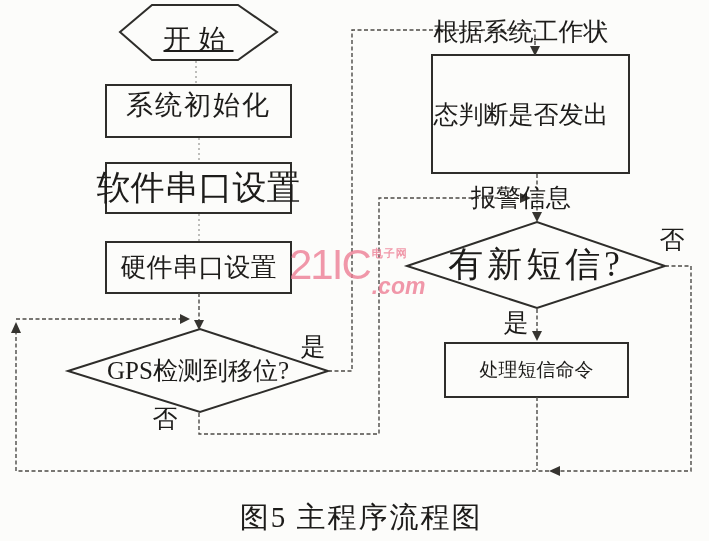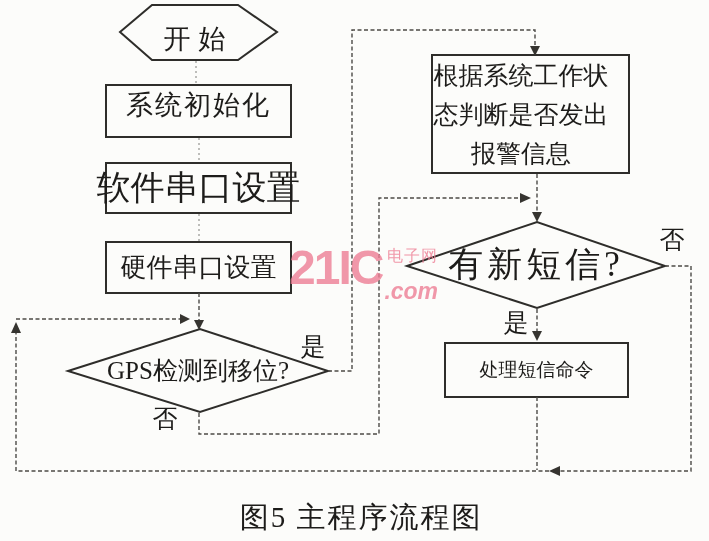--- a/index.html
+++ b/index.html
@@ -19,23 +19,23 @@
     text-align:center;white-space:nowrap;line-height:1.2;
   }
   .multiline{white-space:normal;flex-direction:column;}
   .branch{font-size:25px;}
   .caption{font-size:29px;letter-spacing:2px;font-weight:500;}
   .watermark{
     position:absolute;left:289px;top:246px;display:flex;align-items:flex-start;
     color:var(--wm-color,#ee7f95);opacity:.8;pointer-events:none;
     font-family:"Liberation Sans","DejaVu Sans",sans-serif;
   }
-  .wm-brand{font-size:48px;font-weight:bold;letter-spacing:-2px;line-height:.9;}
+  .wm-brand{font-size:42px;font-weight:normal;letter-spacing:-2px;line-height:.9;}
   .wm-col{display:flex;flex-direction:column;margin-left:2px;margin-top:2px;}
-  .wm-cn{font-size:16px;font-weight:normal;letter-spacing:1px;line-height:1;text-align:right;}
+  .wm-cn{font-size:11px;font-weight:bold;letter-spacing:1px;line-height:1;}
   .wm-com{font-size:23px;font-weight:bold;font-style:italic;line-height:.9;margin-top:17px;}
 </style>
 </head>
 <body>
 
 <div class="stage">
 
   <svg width="709" height="541" viewBox="0 0 709 541">
 
     <polygon class="shape-stroke" points="120,32 152,5 238,5 277,32 238,60 152,60"></polygon>
@@ -63,31 +63,31 @@
     <polygon class="arrow" points="194,320 204,320 199,330"></polygon>
     <polygon class="arrow" points="530,46 540,46 535,56"></polygon>
     <polygon class="arrow" points="532,212 542,212 537,222"></polygon>
     <polygon class="arrow" points="520,193 520,203 531,198"></polygon>
     <polygon class="arrow" points="532,331 542,331 537,341"></polygon>
     <polygon class="arrow" points="560,466 560,476 549,471"></polygon>
     <polygon class="arrow" points="11,333 21,333 16,322"></polygon>
     <polygon class="arrow" points="180,314 180,324 190,319"></polygon>
   </svg>
 
-  <div class="txt" style="left:120px;top:5px;width:157px;height:69px;font-size:27px;letter-spacing:8px;">开始</div>
+  <div class="txt" style="left:120px;top:5px;width:157px;height:69px;font-size:27px;letter-spacing:8px;text-decoration:underline;">开始</div>
 
   <div class="txt" style="left:106px;top:85px;width:185px;height:40px;font-size:27px;letter-spacing:2px;">系统初始化</div>
 
   <div class="txt" style="left:106px;top:163px;width:185px;height:50px;font-size:34px;">软件串口设置</div>
 
   <div class="txt" style="left:68px;top:333px;width:260px;height:76px;font-size:25px;">GPS检测到移位?</div>
 
   <div class="txt" style="left:106px;top:242px;width:185px;height:51px;font-size:26px;">硬件串口设置</div>
 
-  <div class="txt multiline" style="left:432px;top:55px;width:178px;height:118px;font-size:25px;line-height:39px;">
+  <div class="txt multiline" style="left:432px;top:55px;width:178px;height:118px;font-size:25px;line-height:39px;gap:44px;">
     <span>根据系统工作状</span>
     <span>态判断是否发出</span>
     <span>报警信息</span>
   </div>
 
   <div class="txt" style="left:407px;top:222px;width:258px;height:86px;font-size:35px;letter-spacing:4px;">有新短信?</div>
 
   <div class="txt" style="left:445px;top:343px;width:183px;height:54px;font-size:19px;">处理短信命令</div>
 
   <div class="txt branch" style="left:296px;top:333px;width:34px;height:28px;">是</div>

